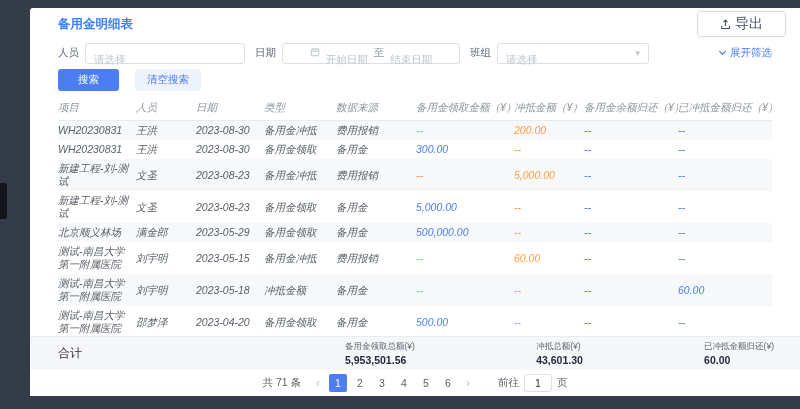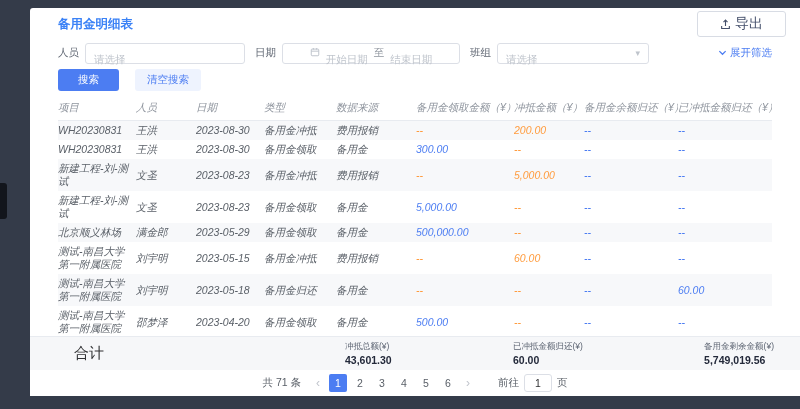--- a/index.html
+++ b/index.html
@@ -50,21 +50,21 @@
   td.c0 { white-space:normal; }
   tr.stripe td { background:#f7f8fa; }
   .c0{width:78px}.c1{width:60px}.c2{width:68px}.c3{width:72px}.c4{width:80px}
   .c5{width:98px}.c6{width:70px}.c7{width:94px}.c8{width:94px}
   .amt-blue { color:#4c7df2; }
   .amt-orange { color:#ff9c3f; }
 
   
   .summary-row { height:34px; flex:0 0 auto; background:#f6f7f9; border-top:1px solid #e8ebf0;
                  position:relative; display:flex; align-items:center; padding:0 28px; }
-  .summary-total { font-size:15px; color:#303133;margin-left:16px; }
+  .summary-total { font-size:12px; color:#303133; }
   .summary-items { position:absolute; left:315px; right:26px; top:0; bottom:0;
                    display:flex; justify-content:space-between; align-items:center; }
   .sum-item { display:flex; flex-direction:column; gap:1px; white-space:nowrap; }
   .sum-label { font-size:8.5px; color:#5a6270; }
   .sum-value { font-size:10.5px; font-weight:bold; color:#23293a; }
 
   
   .pagination { height:26px; flex:0 0 auto; display:flex; align-items:center; justify-content:center;
                 gap:6px; font-size:10.5px; color:#5a6068; background:#fff; }
   .page-total { margin-right:6px; }
@@ -223,21 +223,21 @@
             <td class="c4">费用报销</td>
             <td class="c5 amt-orange">--</td>
             <td class="c6 amt-orange">60.00</td>
             <td class="c7 amt-blue">--</td>
             <td class="c8 amt-blue">--</td>
           </tr>
           <tr class="stripe">
             <td class="c0">测试-南昌大学第一附属医院</td>
             <td class="c1">刘宇明</td>
             <td class="c2">2023-05-18</td>
-            <td class="c3">备用金归还</td>
+            <td class="c3">冲抵金额</td>
             <td class="c4">备用金</td>
             <td class="c5 amt-orange">--</td>
             <td class="c6 amt-orange">--</td>
             <td class="c7 amt-blue">--</td>
             <td class="c8 amt-blue">60.00</td>
           </tr>
           <tr>
             <td class="c0">测试-南昌大学第一附属医院</td>
             <td class="c1">邵梦泽</td>
             <td class="c2">2023-04-20</td>
@@ -248,31 +248,31 @@
             <td class="c7 amt-blue">--</td>
             <td class="c8 amt-blue">--</td>
           </tr>
         </tbody>
     </table>
   </div>
 
   <div class="summary-row">
     <div class="summary-total">合计</div>
     <div class="summary-items">
+        <div class="sum-item">
+          <div class="sum-label">备用金领取总额(¥)</div>
+          <div class="sum-value">5,953,501.56</div>
+        </div>
         <div class="sum-item">
           <div class="sum-label">冲抵总额(¥)</div>
           <div class="sum-value">43,601.30</div>
         </div>
         <div class="sum-item">
           <div class="sum-label">已冲抵金额归还(¥)</div>
           <div class="sum-value">60.00</div>
-        </div>
-        <div class="sum-item">
-          <div class="sum-label">备用金剩余金额(¥)</div>
-          <div class="sum-value">5,749,019.56</div>
         </div>
       </div>
   </div>
 
   <div class="pagination">
     <span class="page-total">共 71 条</span>
     <span class="page-arrow">‹</span>
     <span style="display:flex;gap:4px;">
         <span class="page-btn active">1</span>
         <span class="page-btn">2</span>

